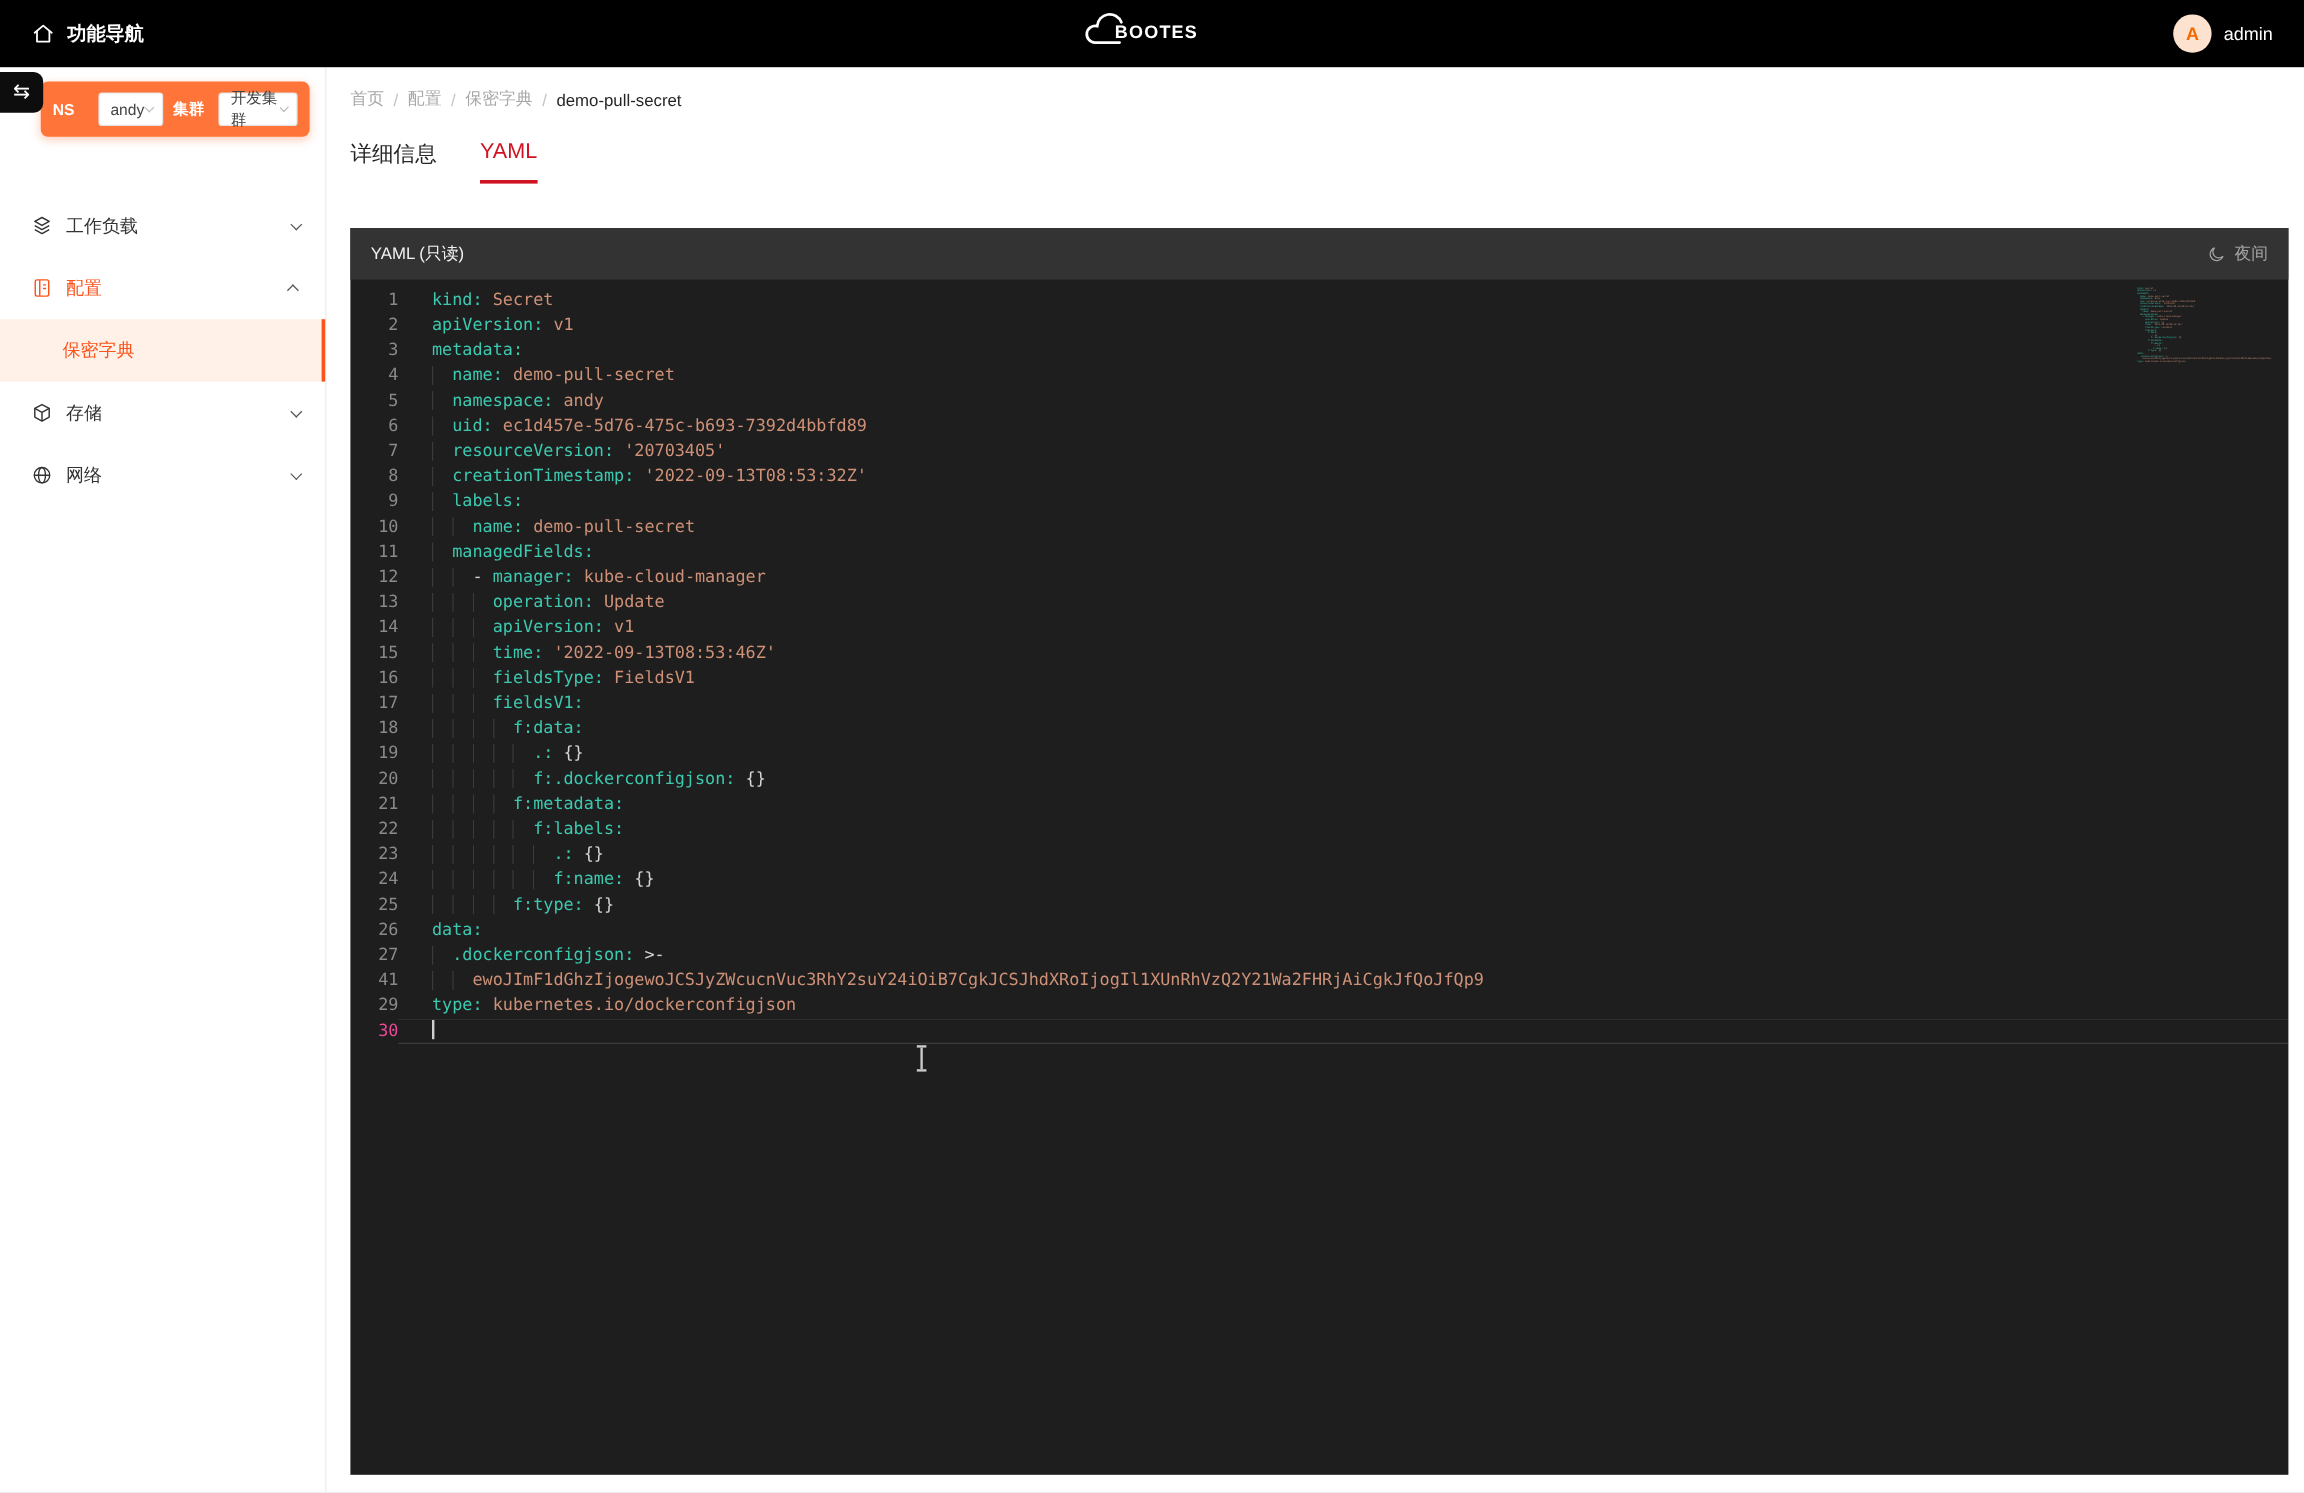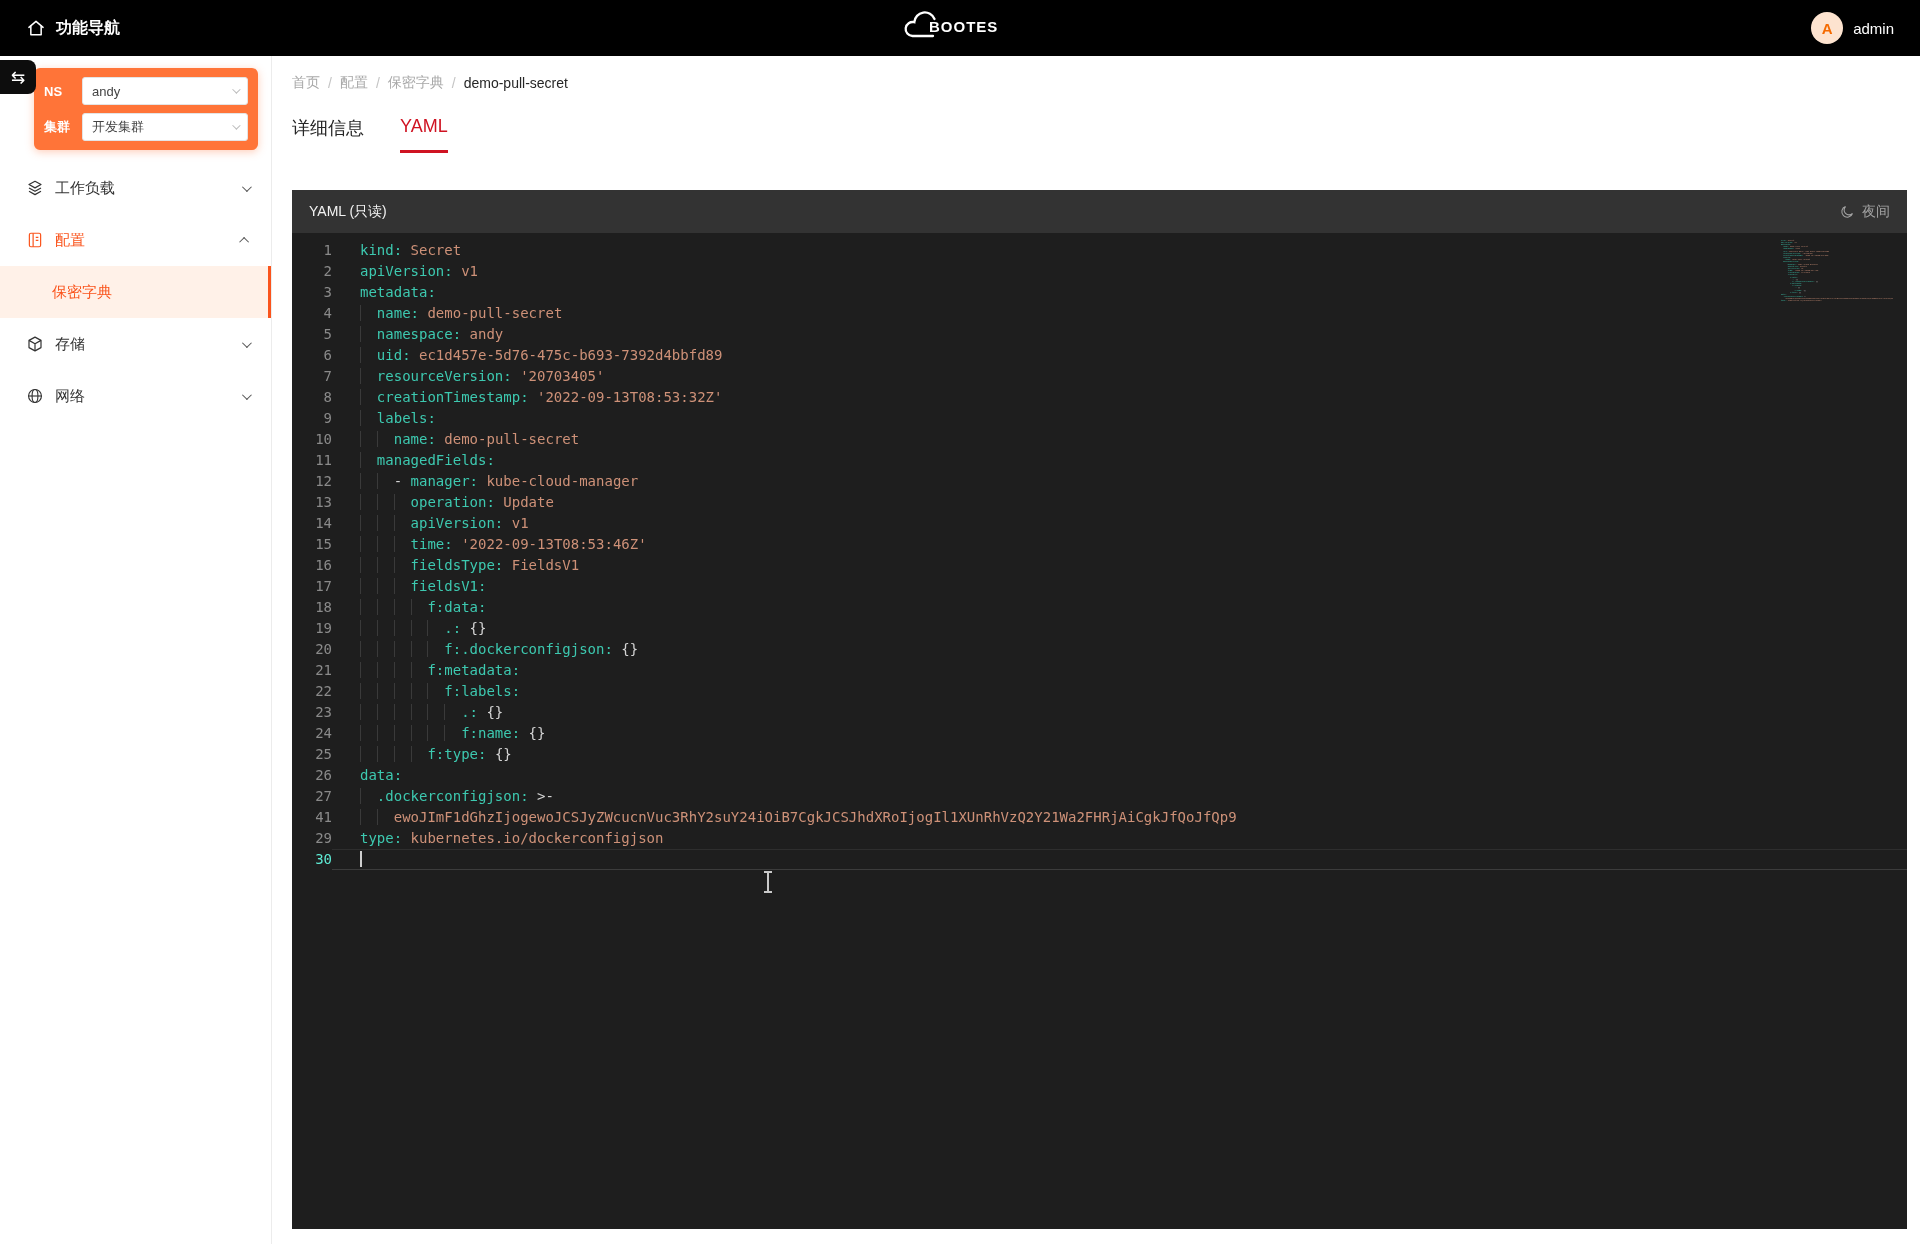--- a/index.html
+++ b/index.html
@@ -12,21 +12,21 @@
   .tb-left .icn svg{width:20px;height:20px;display:block}
   .tb-title{font-size:16px;font-weight:700}
   .tb-logo{position:absolute;left:50%;top:50%;transform:translate(-50%,-50%)}
   .tb-right{margin-left:auto;display:flex;align-items:center;gap:10px;cursor:pointer}
   .avatar{width:32px;height:32px;border-radius:50%;background:var(--avatar-bg,#fde3cf);color:var(--avatar-color,#f56a00);display:flex;align-items:center;justify-content:center;font-weight:700;font-size:15px}
   .tb-user{font-size:15px}
 
   
   .sidebar{position:absolute;top:56px;left:0;bottom:0;width:272px;background:#fff;border-right:1px solid #ececec;z-index:5}
   .collapse-btn{position:absolute;top:4px;left:0;width:36px;height:34px;background:#0d0d0d;color:#fff;border-radius:0 8px 8px 0;display:flex;align-items:center;justify-content:center;font-size:17px;cursor:pointer;z-index:6}
-  .ns-panel{position:absolute;top:12px;left:34px;width:224px;background:var(--accent-orange,#ff7438);border-radius:6px;padding:9px 10px;display:flex;flex-direction:column;gap:8px;box-shadow:0 2px 8px rgba(255,116,56,.35)}
+  .ns-panel{position:absolute;top:12px;left:34px;width:224px;background:var(--accent-orange,#ff7438);border-radius:6px;padding:9px 10px;display:flex;flex-direction:row;gap:8px;box-shadow:0 2px 8px rgba(255,116,56,.35)}
   .sel-row{display:flex;align-items:center;gap:10px}
   .sel-label{color:#fff;font-size:13px;font-weight:700;min-width:28px}
   .select{flex:1;height:28px;background:#fff;border:1px solid #e4e4e4;border-radius:3px;display:flex;align-items:center;justify-content:space-between;padding:0 9px;cursor:pointer}
   .sel-value{font-size:13px;color:#444}
   .chev{width:7px;height:7px;border-right:1.6px solid #8a8a8a;border-bottom:1.6px solid #8a8a8a;display:inline-block}
   .chev.down{transform:rotate(45deg) translateY(-2px)}
   .chev.up{transform:rotate(-135deg) translateY(-2px)}
   .chev.sm{width:6px;height:6px;border-color:#bbb}
   .menu{margin-top:106px}
   .menu-item{height:52px;display:flex;align-items:center;padding:0 22px 0 26px;font-size:15px;color:#333;cursor:pointer}
@@ -51,21 +51,21 @@
   .tab.active::after{content:"";position:absolute;left:0;right:0;bottom:0;height:3px;background:var(--tab-active,#cf1322)}
 
   
   .editor{position:absolute;left:20px;right:13px;top:134px;bottom:15px;background:var(--editor-bg,#1e1e1e)}
   .ed-header{height:43px;background:var(--editor-header-bg,#333);display:flex;align-items:center;padding:0 17px;color:#f2f2f2;font-size:14px}
   .theme-toggle{margin-left:auto;display:flex;align-items:center;gap:7px;cursor:pointer;color:#a3a3a3}
   .theme-toggle .icn svg{width:16px;height:16px;display:block}
   .ed-body{position:absolute;top:43px;left:0;right:0;bottom:0;overflow:hidden;padding-top:7px}
   .line{display:flex;line-height:21px;font-family:"DejaVu Sans Mono","Liberation Mono",monospace;font-size:14px}
   .ln{flex:0 0 40px;text-align:right;color:#8a8a8a;user-select:none}
-  .line.cur .ln{color:#5eead4}
+  .line.cur .ln{color:#ec4899}
   .lc{flex:1;padding-left:28px;white-space:pre;color:var(--token-punct,#d4d4d4)}
   .line.cur .lc{box-shadow:inset 0 -1px 0 #3c3c3c,inset 0 1px 0 #2e2e2e}
   .tk-k{color:var(--token-key,#3dc9b0)}
   .tk-s{color:var(--token-string,#ce9178)}
   .tk-p{color:var(--token-punct,#d4d4d4)}
   .ind{box-shadow:inset 1px 0 0 #3a3a3a}
   .caret{display:inline-block;width:2px;height:16px;background:#cfcfcf;vertical-align:-3px;animation:blink 1s step-end infinite}
   @keyframes blink{50%{opacity:0}}
   .minimap{position:absolute;top:49px;right:14px;width:112px;height:70px;overflow:hidden;cursor:pointer;opacity:.9}
   .mm-inner{transform:scale(0.155);transform-origin:0 0;width:740px}

